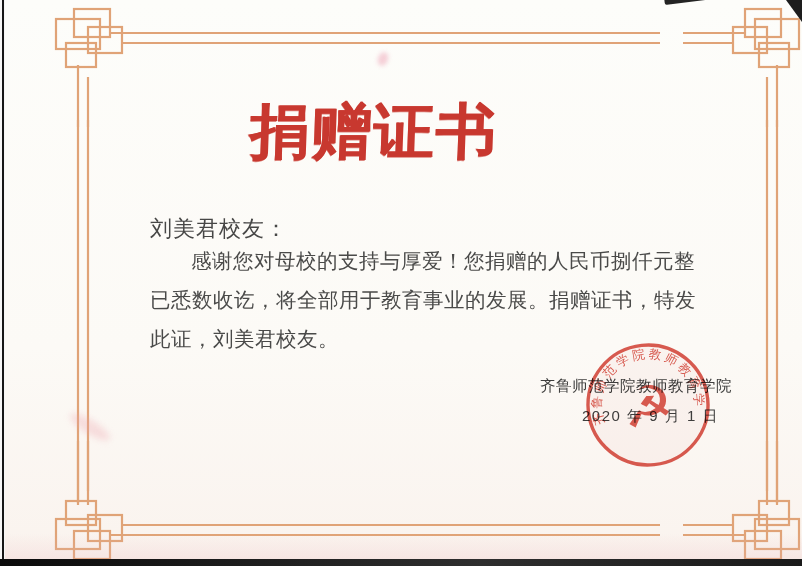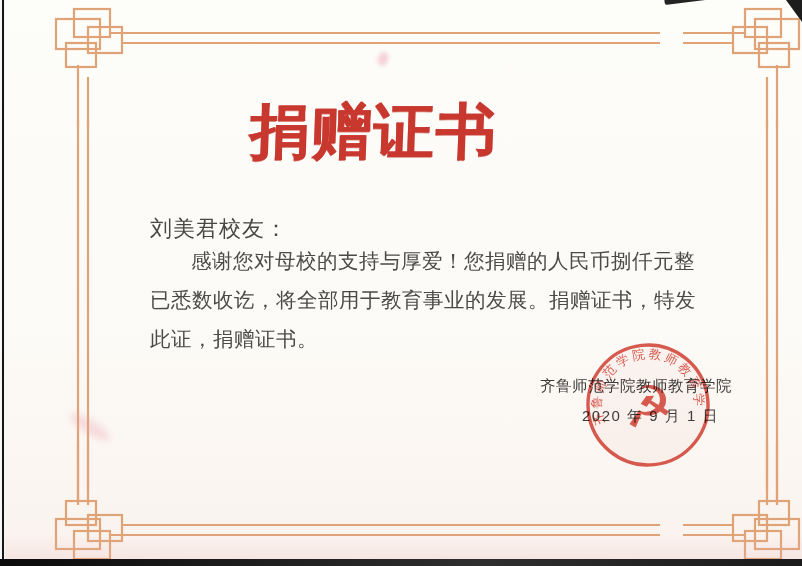--- a/index.html
+++ b/index.html
@@ -79,21 +79,21 @@
     <div class="smudge2"></div>
     <div class="bottom-tint"></div>
 
     <div class="title">捐赠证书</div>
 
     <div class="salutation">刘美君校友：</div>
 
     <div class="body-text">
       <div class="line indent">感谢您对母校的支持与厚爱！您捐赠的人民币捌仟元整</div>
       <div class="line">已悉数收讫，将全部用于教育事业的发展。捐赠证书，特发</div>
-      <div class="line">此证，捐赠证书。</div>
+      <div class="line">此证，刘美君校友。</div>
     </div>
 
     <div class="signature">齐鲁师范学院教师教育学院</div>
     <div class="date">2020 年 9 月 1 日</div>
 
     <svg class="seal" viewBox="0 0 130 130" xmlns="http://www.w3.org/2000/svg">
       <defs>
         <path id="ringpath" d="M20.8 81.1 A47 47 0 1 1 109.2 81.1" fill="none"></path>
       </defs>
       <circle cx="65" cy="65" r="60" fill="rgba(222,96,90,0.05)" stroke="#d5453a" stroke-width="3.4"></circle>

